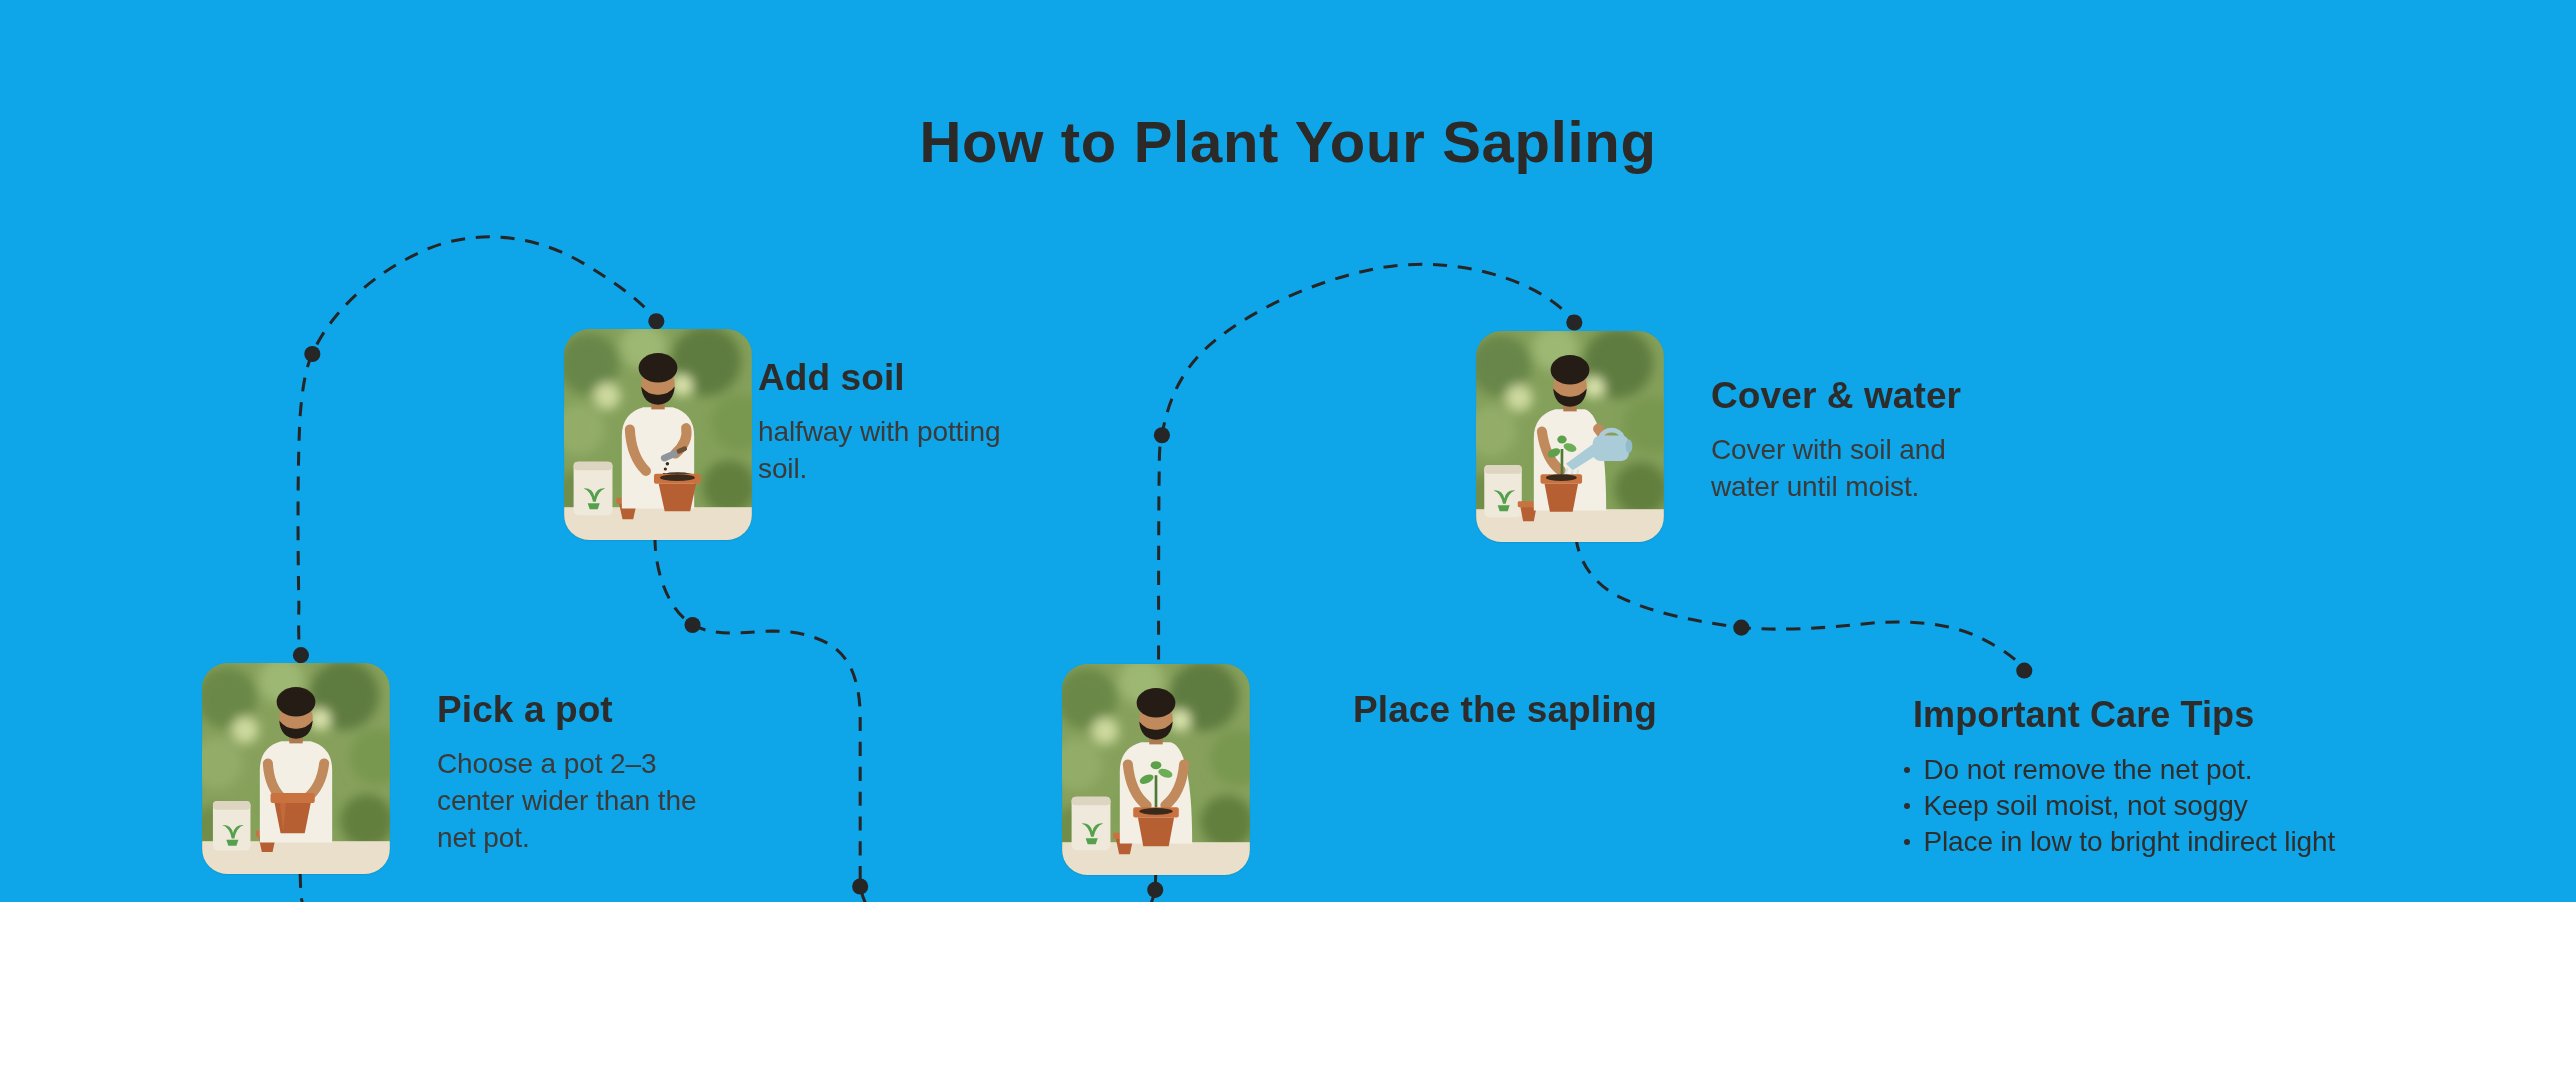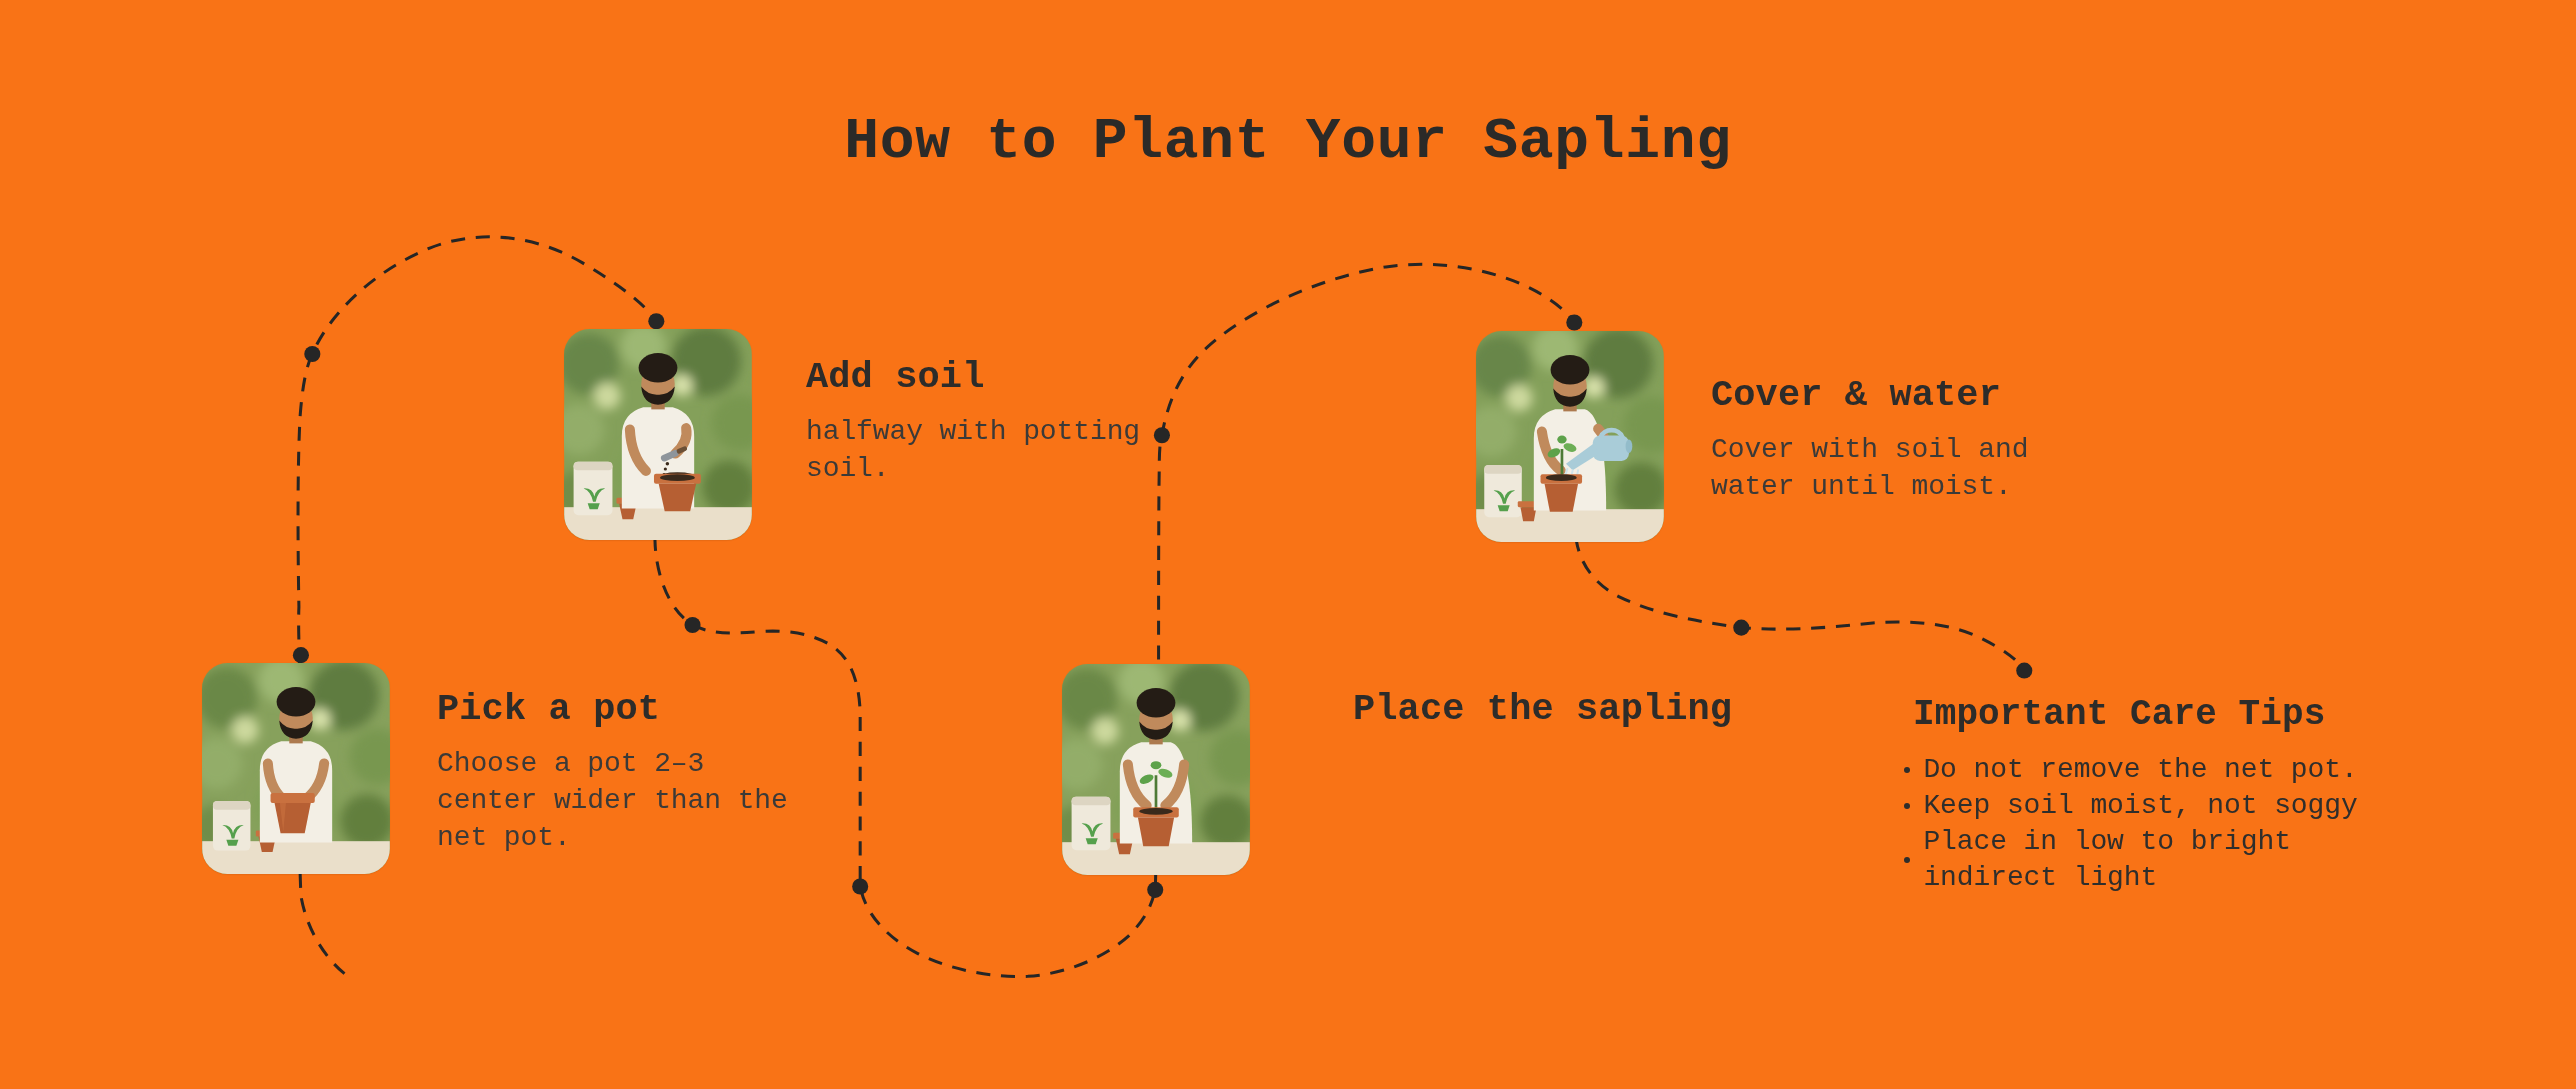--- a/index.html
+++ b/index.html
@@ -1,18 +1,18 @@
 <!DOCTYPE html>
 <html style="font-size:10.7px"><head>
 <meta charset="utf-8">
 <style>
   html,body{margin:0;padding:0;background:#ffffff;}
   .canvas{
-    position:relative;width:2576px;height:1089px;overflow:hidden;background:#f97316;
-    font-family:Liberation Mono, monospace;color:#2d2c2a;
+    position:relative;width:2576px;height:902px;overflow:hidden;background:#0ea5e9;
+    font-family:Liberation Sans, sans-serif;color:#2d2c2a;
   }
   .page-title{
     position:absolute;left:0;right:0;top:113px;margin:0;text-align:center;
     font-size:58px;line-height:1;font-weight:700;letter-spacing:0.7px;color:#2b2a28;
   }
   .path-layer{position:absolute;left:0;top:0;width:2576px;height:1089px;z-index:1;pointer-events:none;}
   .path-layer path{fill:none;stroke:#262626;stroke-width:4.5;stroke-dasharray:21 16;}
   .path-layer circle{fill:#262626;}
   .card{
     position:absolute;width:188px;height:211px;border-radius:25.5px;overflow:hidden;z-index:2;
@@ -189,21 +189,21 @@
           <circle cx="149" cy="217" r="2.2" fill="#3a2a1b"></circle>
         </g>
       <g>
         <ellipse cx="169" cy="221" rx="29" ry="7" fill="#38281a"></ellipse>
         <rect x="134" y="216" width="70" height="15" rx="3" fill="#c9713f"></rect>
         <path d="M141 231 L197 231 L188 272 L150 272 Z" fill="#b65f33"></path>
         <ellipse cx="169" cy="222" rx="26" ry="5" fill="#3a2a1c"></ellipse>
       </g>
     </svg>
   </div>
-  <div class="step-text" style="left:806px;top:356px">
+  <div class="step-text" style="left:758px;top:356px">
     <h2 class="step-heading">Add soil</h2>
     <p class="step-body">
       <span>halfway with potting</span>
       <span>soil.</span>
     </p>
   </div>
 
   <div class="card" style="left:1062px;top:664px">
     <svg viewBox="0 0 280 315" role="img" aria-label="photo-man-placing-sapling-into-pot">
       <defs>

